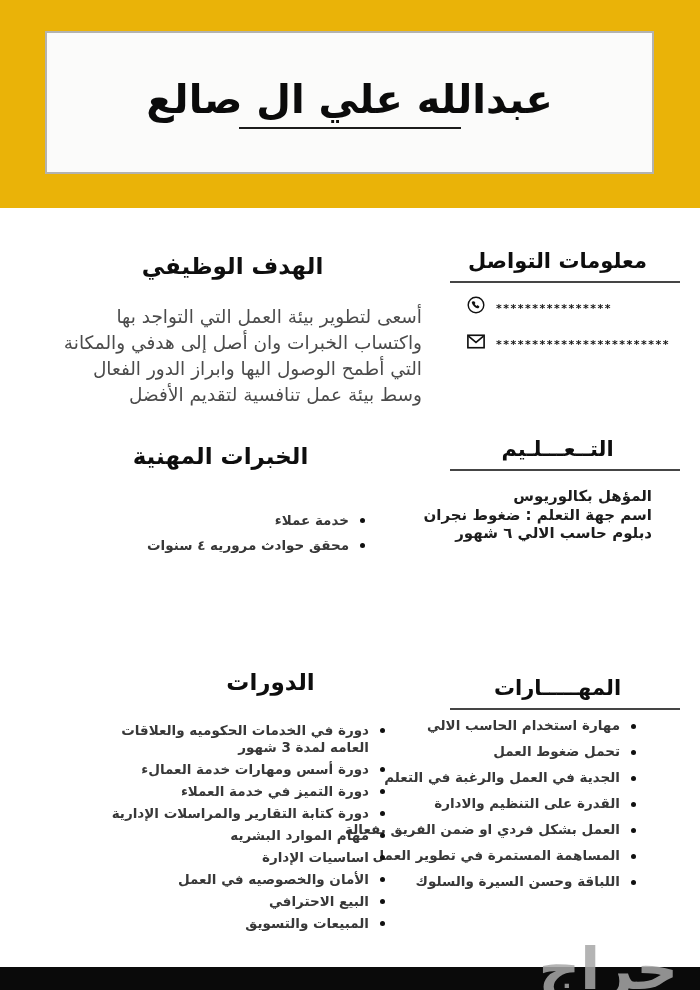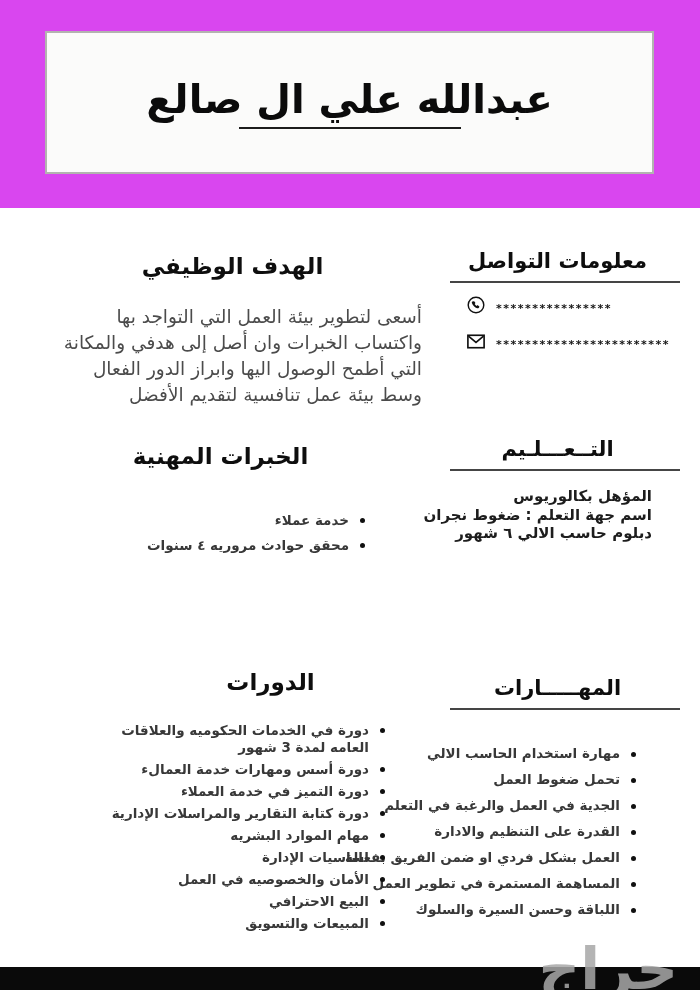--- a/index.html
+++ b/index.html
@@ -11,21 +11,21 @@
     width: 700px; height: 990px;
     margin: 0 auto;
     background: #ffffff;
     overflow: hidden;
   }
 
   
   .header-band {
     position: absolute; left: 0; top: 0;
     width: 700px; height: 208px;
-    background: #d946ef;
+    background: #eab308;
   }
   .name-box {
     position: absolute; left: 45px; top: 31px;
     width: 609px; height: 143px;
     background: #fbfbfa;
     border: 2px solid #b3b3b0;
     display: flex; flex-direction: column;
     align-items: center; justify-content: center;
   }
   .name {
@@ -87,21 +87,21 @@
     width: 5px; height: 5px; border-radius: 50%;
     background: #101010; flex: 0 0 auto;
     margin-top: 6px; margin-left: 11px;
   }
   .li-text {
     font-size: 13.5px; font-weight: 600; color: #383838;
     text-align: right;
   }
 
   
-  .skills-list { margin-top: 36px; padding-right: 44px; }
+  .skills-list { margin-top: 8px; padding-right: 44px; }
   .skills-list li { margin-bottom: 11px; }
   .skills-list .li-text { line-height: 15px; white-space: nowrap; }
 
   
   .exp-list { margin-top: 38px; padding-right: 76px; }
   .exp-list li { margin-bottom: 9px; }
   .exp-list .li-text { line-height: 16px; white-space: nowrap; }
 
   
   .courses-list { margin-top: 22px; padding-right: 76px; }

